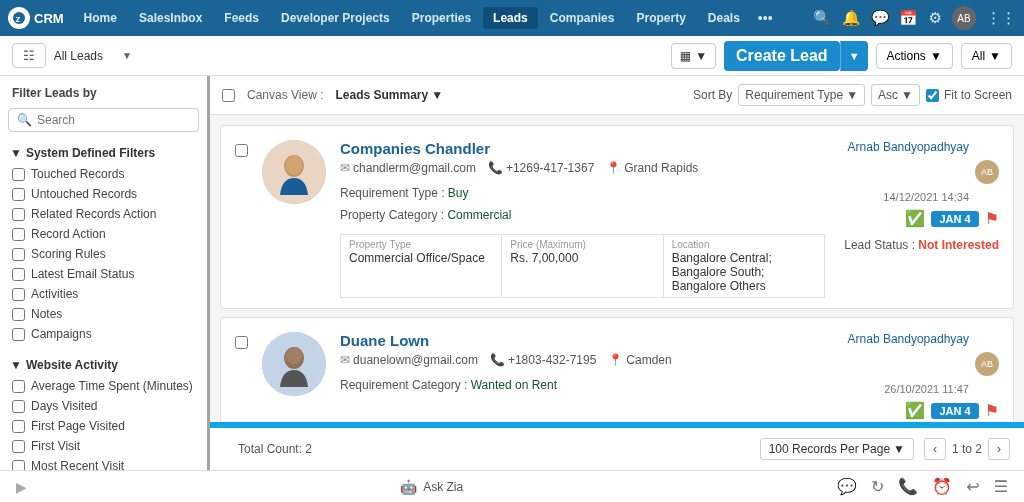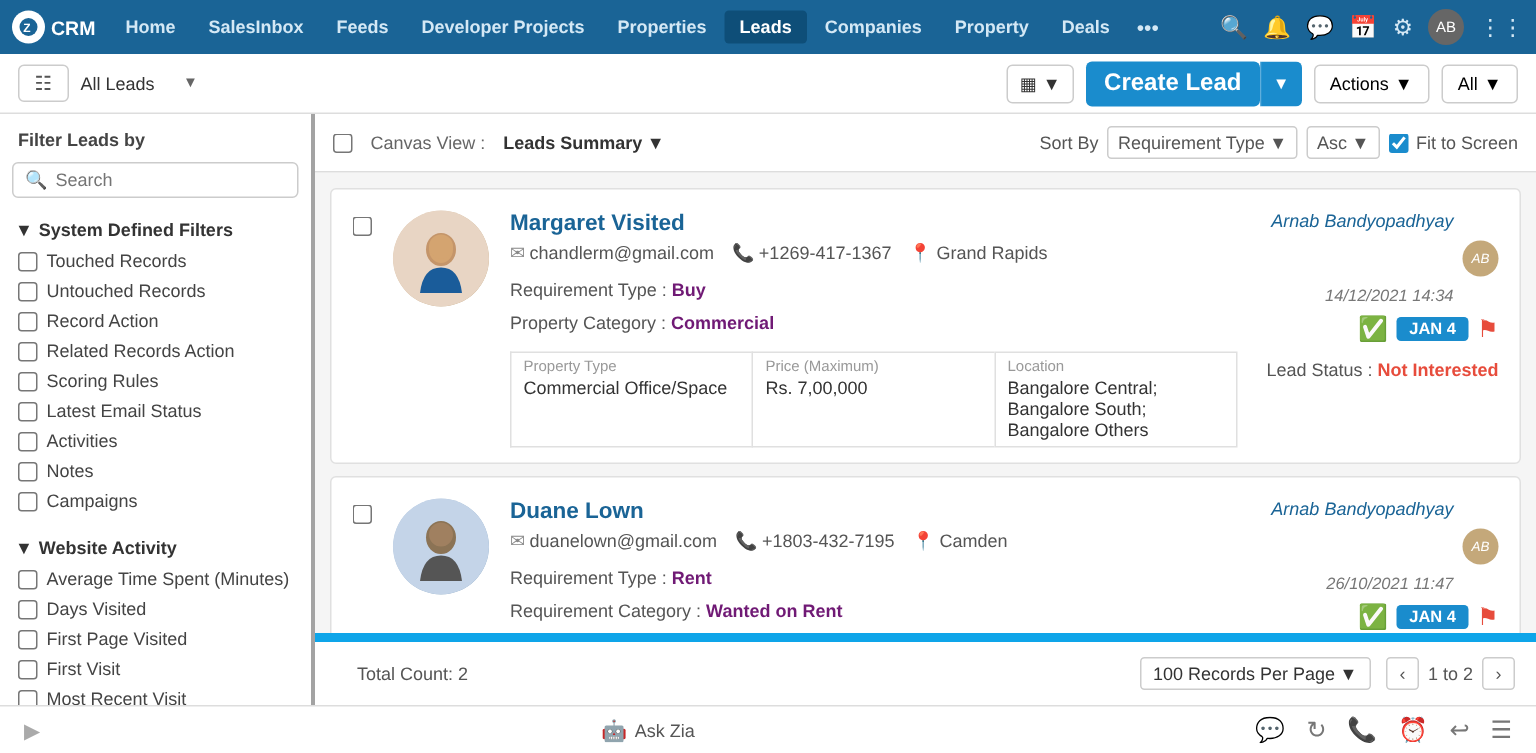--- a/index.html
+++ b/index.html
@@ -160,37 +160,37 @@
       background: linear-gradient(135deg, #c4d4e8, #8aa8c4);
       display: flex; align-items: center; justify-content: center;
       font-size: 28px;
     }
     .lead-info { flex: 1; }
     .lead-name { font-size: 15px; color: #1a6496; font-weight: bold; margin-bottom: 4px; cursor: pointer; }
     .lead-contact { display: flex; align-items: center; gap: 12px; margin-bottom: 8px; font-size: 12px; color: #555; }
     .lead-contact-item { display: flex; align-items: center; gap: 3px; }
     .lead-contact-icon { color: #888; font-size: 12px; }
     .lead-details { font-size: 12px; color: #555; margin-bottom: 8px; line-height: 1.8; }
-    .lead-details span { color: #701a75; font-weight: bold; }
+    .lead-details span { color: #14532d; }
     .lead-prop-row { display: flex; gap: 0; margin-top: 6px; }
     .lead-prop-cell {
       flex: 1; padding: 4px 8px;
       border: 1px solid #e0e0e0; border-right: none;
       font-size: 11px; color: #666;
     }
     .lead-prop-cell:last-child { border-right: 1px solid #e0e0e0; }
     .lead-prop-label { color: #999; font-size: 10px; margin-bottom: 1px; }
     .lead-prop-value { color: #333; font-size: 12px; }
     .lead-right {
       min-width: 160px; text-align: right;
       display: flex; flex-direction: column; align-items: flex-end; gap: 6px;
     }
     .lead-assignee { font-size: 12px; color: #1a6496; cursor: pointer; }
     .lead-date { font-size: 11px; color: #777; margin-top: 37px; }
-    .lead-assignee-row { display: flex; align-items: center; gap: 6px; font-style: italic; }
+    .lead-assignee-row { display: flex; align-items: center; gap: 6px; }
     .assignee-avatar {
       width: 24px; height: 24px; border-radius: 50%; background: #c4a87a;
       display: flex; align-items: center; justify-content: center; color: white; font-size: 9px;
     }
     .assignee-info { text-align: right; }
     .lead-badge-row { display: flex; align-items: center; gap: 6px; }
     .lead-badge-check { color: #1a8ccd; font-size: 16px; }
     .lead-badge {
       background: #1a8ccd; color: white; font-size: 11px;
       padding: 2px 8px; border-radius: 3px; font-weight: bold;
@@ -310,25 +310,25 @@
       <div class="filter-item">
         <input type="checkbox" style="">
         <label>Touched Records</label>
       </div>
       <div class="filter-item">
         <input type="checkbox" style="">
         <label>Untouched Records</label>
       </div>
       <div class="filter-item">
         <input type="checkbox" style="">
+        <label>Related Records Action</label>
+      </div>
+      <div class="filter-item">
+        <input type="checkbox" style="">
         <label>Record Action</label>
-      </div>
-      <div class="filter-item">
-        <input type="checkbox" style="">
-        <label>Related Records Action</label>
       </div>
       <div class="filter-item">
         <input type="checkbox" style="">
         <label>Scoring Rules</label>
       </div>
       <div class="filter-item">
         <input type="checkbox" style="">
         <label>Latest Email Status</label>
       </div>
       <div class="filter-item">
@@ -407,21 +407,21 @@
         <div class="lead-avatar lead-avatar-female">
           <svg width="64" height="64" viewBox="0 0 64 64">
             <circle cx="32" cy="32" r="32" fill="#e8d5c4"></circle>
             <ellipse cx="32" cy="26" rx="10" ry="11" fill="#c4956a"></ellipse>
             <ellipse cx="32" cy="26" rx="8" ry="9" fill="#d4a470"></ellipse>
             <path d="M18 55 Q20 38 32 38 Q44 38 46 55" fill="#1a5c9a"></path>
             <ellipse cx="32" cy="24" rx="8" ry="8" fill="#d4a470"></ellipse>
           </svg>
         </div>
         <div class="lead-info">
-          <div class="lead-name">Margaret Visited</div>
+          <div class="lead-name">Companies Chandler</div>
           <div class="lead-contact">
             <div class="lead-contact-item">
               <span class="lead-contact-icon">✉</span>
               <span>chandlerm@gmail.com</span>
             </div>
             <div class="lead-contact-item">
               <span class="lead-contact-icon">📞</span>
               <span>+1269-417-1367</span>
             </div>
             <div class="lead-contact-item">
@@ -488,21 +488,20 @@
             <div class="lead-contact-item">
               <span class="lead-contact-icon">📞</span>
               <span>+1803-432-7195</span>
             </div>
             <div class="lead-contact-item">
               <span class="lead-contact-icon">📍</span>
               <span>Camden</span>
             </div>
           </div>
           <div class="lead-details">
-            <div>Requirement Type : <span>Rent</span></div>
             <div>Requirement Category : <span>Wanted on Rent</span></div>
 
           </div>
 
         </div>
         <div class="lead-right">
           <div class="lead-assignee-row">
             <div class="assignee-info">
               <div class="lead-assignee">Arnab Bandyopadhyay</div>
               <div class="lead-date">26/10/2021 11:47</div>

